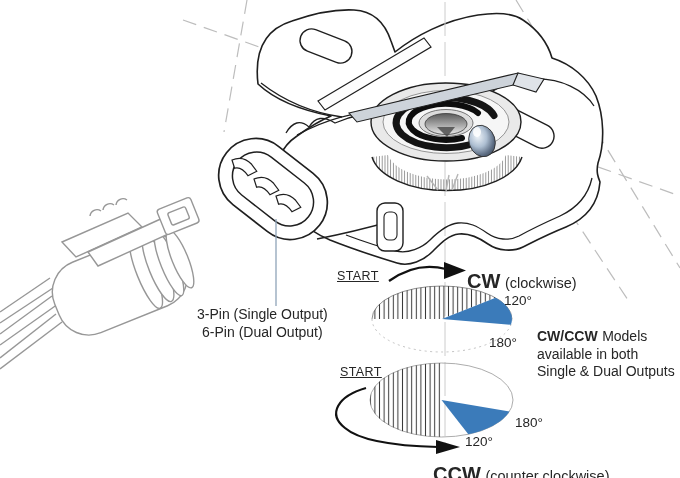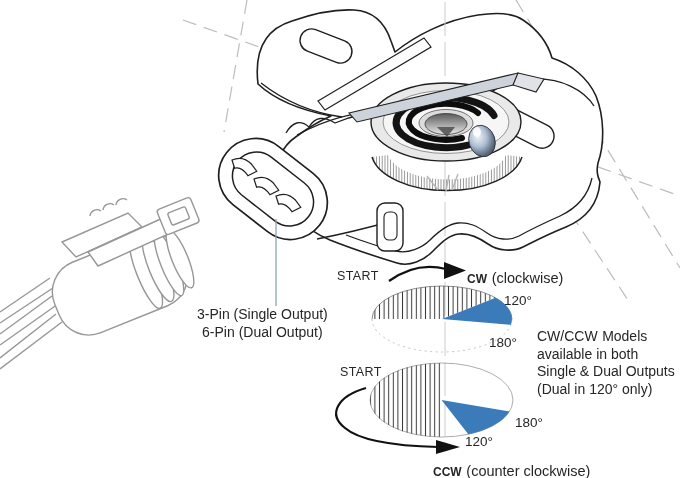--- a/index.html
+++ b/index.html
@@ -1,27 +1,27 @@
 <!DOCTYPE html>
 <html><head>
 <meta charset="utf-8">
 <style>
   html,body{margin:0;padding:0;background:#ffffff;}
   #stage{position:relative;width:680px;height:478px;background:#ffffff;overflow:hidden;
          font-family:"Liberation Sans", sans-serif;}
   #art{position:absolute;left:0;top:0;}
   .t{position:absolute;color:#262626;white-space:nowrap;}
-  .small{font-size:12.5px;letter-spacing:.4px;}
+  .small{font-size:12.5px;letter-spacing:.4px;text-decoration:underline;}
   .deg{font-size:13.5px;}
   .dir{font-size:14.5px;}
-  .dir b{font-size:12px;font-weight:bold;text-align:center;}
+  .dir b{font-size:20px;font-weight:bold;text-align:center;}
   .sfx{margin-left:.32em;text-align:right;}
   .pins{font-size:14px;line-height:17.5px;}
   .note{font-size:14px;line-height:17.5px;}
-  .note b{font-weight:normal;}
+  .note b{font-weight:bold;}
 </style>
 </head>
 <body>
 
 <div id="stage">
 
 <svg id="art" width="680" height="478" viewBox="0 0 680 478">
   <defs>
     <pattern id="hatch" patternUnits="userSpaceOnUse" width="4.6" height="90">
       <path d="M2.3,0 V90" stroke="#3a3a3a" stroke-width="1"></path>
@@ -159,21 +159,20 @@
   <div class="t dir" style="left:467px;top:270px;">
     <b>CW</b><span class="sfx">(clockwise)</span>
   </div>
   <div class="t deg" style="left:504px;top:293px;">120°</div>
   <div class="t deg" style="left:489px;top:335px;">180°</div>
 
   <div class="t note" style="left:537px;top:328px;">
     <div><b>CW/CCW</b><span class="sfx">Models</span></div>
     <div>available in both</div>
     <div>Single &amp; Dual Outputs</div>
-    <div>(Dual in 120° only)</div>
   </div>
 
   <div class="t small" style="left:340px;top:365px;">START</div>
   <div class="t deg" style="left:515px;top:415px;">180°</div>
   <div class="t deg" style="left:465px;top:434px;">120°</div>
   <div class="t dir" style="left:433px;top:463px;">
     <b>CCW</b><span class="sfx">(counter clockwise)</span>
   </div>
 
 </div>

